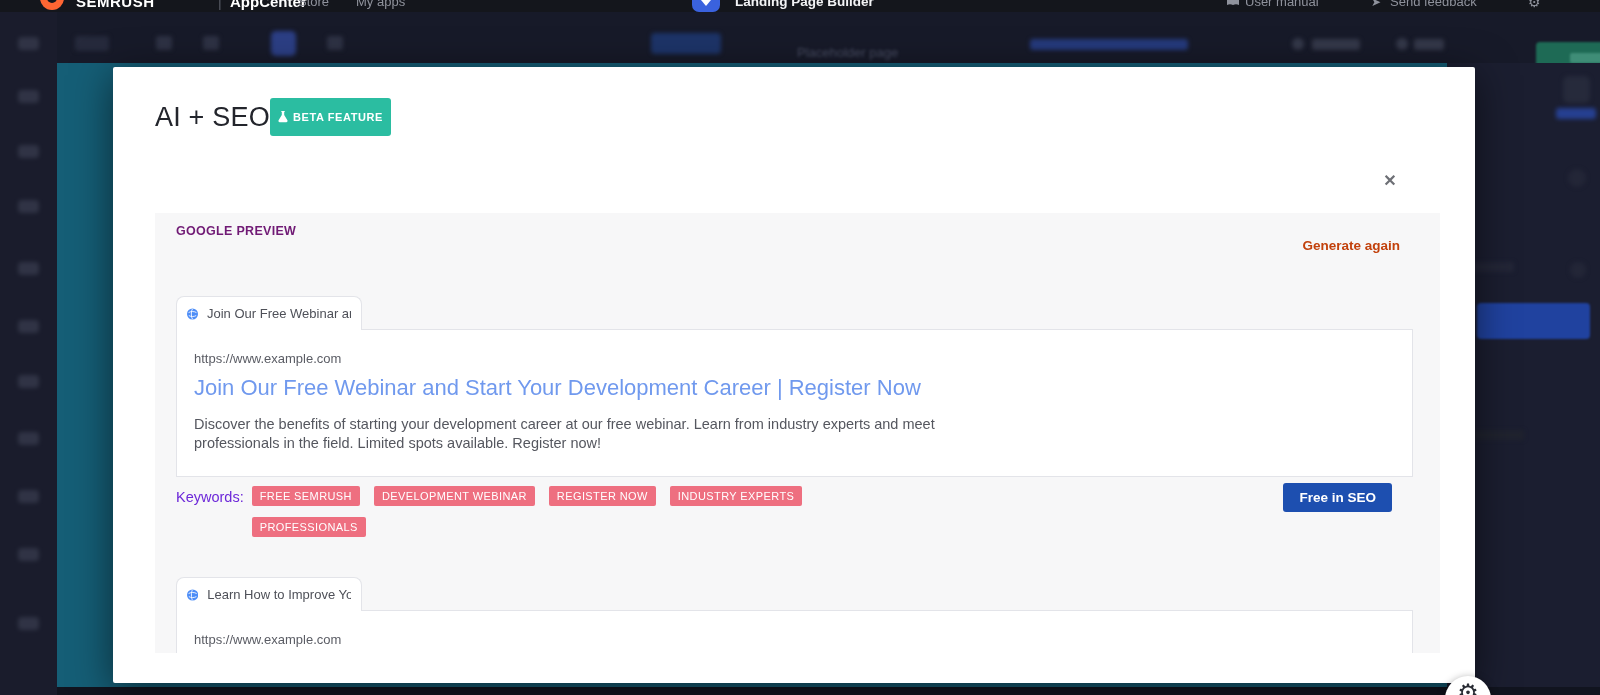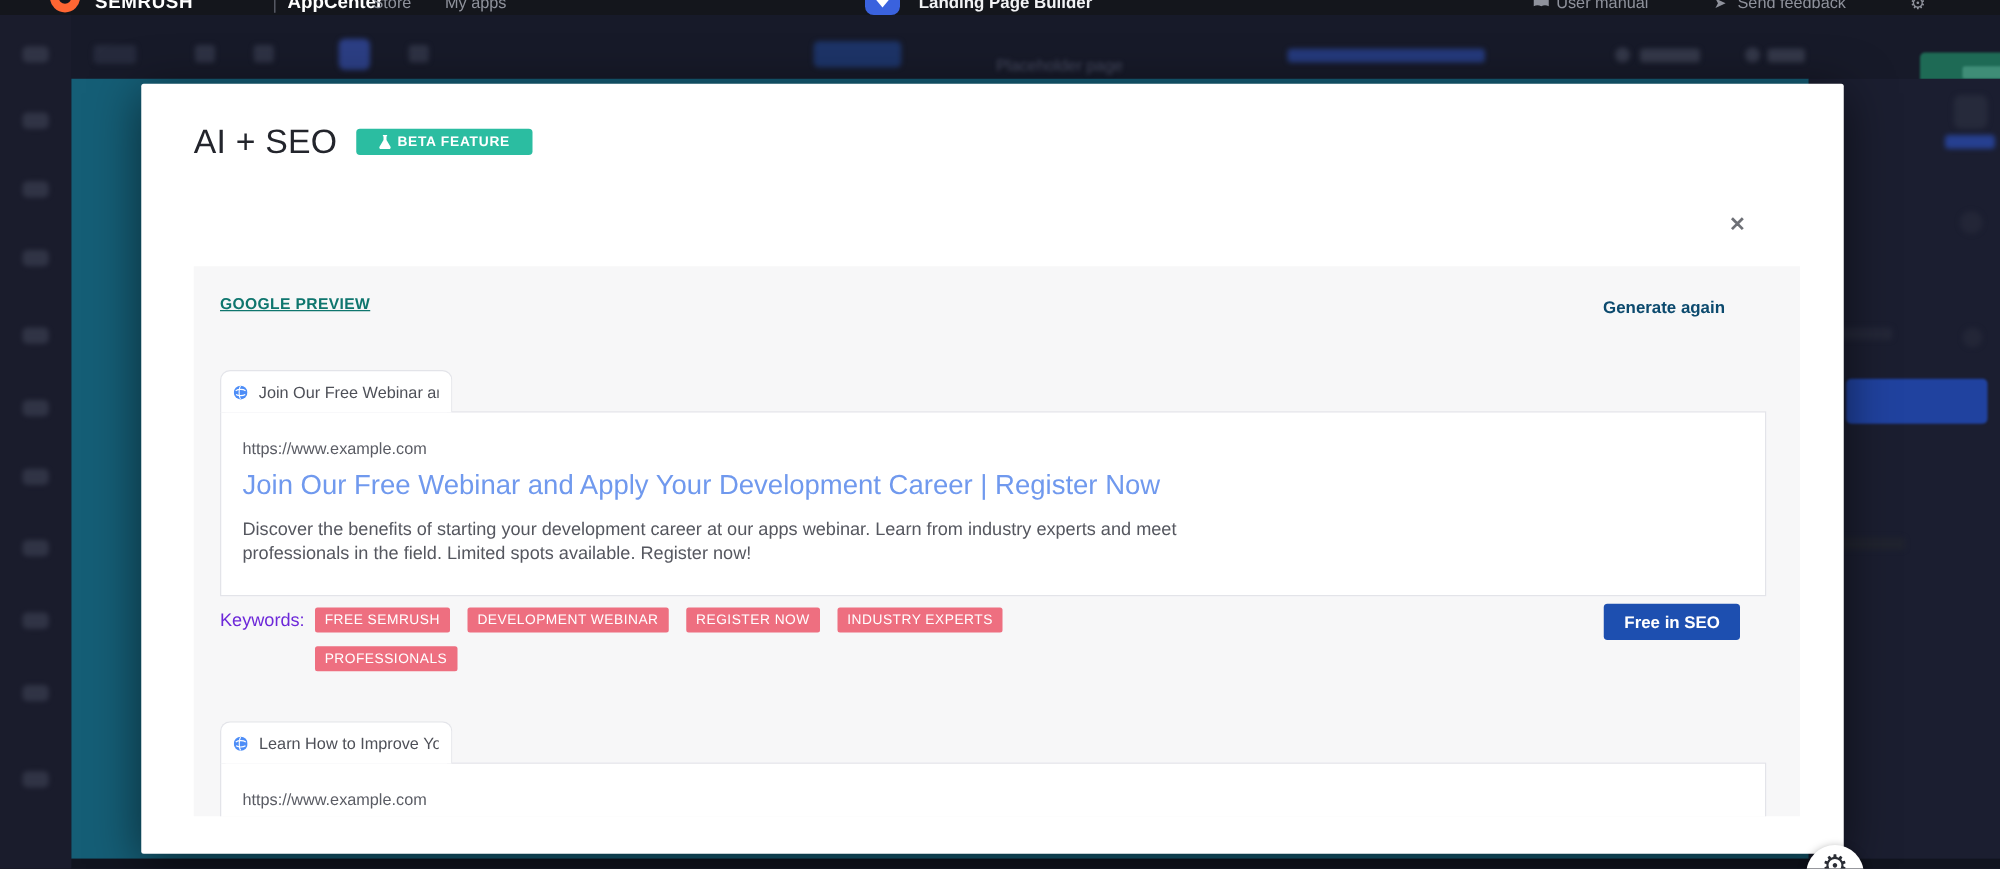--- a/index.html
+++ b/index.html
@@ -40,27 +40,27 @@
             background:#1e6a55;filter:blur(1px);}
   .tb-green i{position:absolute;left:34px;top:11px;width:62px;height:10px;border-radius:2px;background:#3f English8d77;background:#3f8d77;}
 
   
   .modal{position:absolute;left:113px;top:67px;width:1362px;height:616px;background:#fff;border-radius:2px;
          box-shadow:0 8px 40px rgba(0,0,0,.55);z-index:10;}
   .m-close{position:absolute;right:73px;top:102px;width:24px;height:24px;border:none;background:none;
            color:#6e7076;font-size:16px;font-weight:bold;cursor:pointer;line-height:24px;text-align:center;padding:0;}
   .m-head{position:absolute;left:42px;top:31px;display:flex;align-items:center;text-align:center;}
   .m-title{margin:0;font-size:27px;font-weight:400;color:#23252c;letter-spacing:.2px;}
-  .beta{display:flex;align-items:center;gap:5px;margin-left:15px;height:21px;padding:0 18px;border-radius:3px;
+  .beta{display:flex;align-items:center;gap:5px;height:38px;padding:0 8px;border-radius:3px;
         background:#2bbda1;color:#fff;font-size:11px;font-weight:bold;letter-spacing:.6px;}
   .m-desc{position:absolute;left:42px;top:91px;margin:0;font-size:15px;color:#34363e;}
 
   .gp{position:absolute;left:42px;top:146px;width:1285px;height:440px;background:#f7f7f8;overflow:hidden;}
-  .gp-label{position:absolute;left:21px;top:23px;font-size:12.5px;font-weight:bold;color:#0f766e;letter-spacing:.3px;text-decoration:underline;}
-  .gen-again{position:absolute;right:60px;top:25px;font-size:13.5px;font-weight:bold;color:#0c4a6e;cursor:pointer;text-decoration:none;}
+  .gp-label{position:absolute;left:21px;top:11px;font-size:12.5px;font-weight:bold;color:#701a75;letter-spacing:.3px;}
+  .gen-again{position:absolute;right:40px;top:25px;font-size:13.5px;font-weight:bold;color:#c2410c;cursor:pointer;text-decoration:none;}
 
   .serp-tab{position:absolute;left:21px;width:186px;height:34px;background:#fff;border:1px solid #e3e4e9;border-bottom:none;
             border-radius:8px 8px 0 0;display:flex;align-items:center;gap:9px;padding:0 10px;box-sizing:border-box;z-index:2;}
   .serp-tab span{font-size:13px;color:#4e5058;white-space:nowrap;overflow:hidden;}
   .serp-body{position:absolute;left:21px;width:1237px;background:#fff;border:1px solid #e3e4e9;box-sizing:border-box;
              padding:21px 0 0 17px;}
   .tab1{top:83px;} .body1{top:116px;height:148px;}
   .tab2{top:364px;} .body2{top:397px;height:110px;}
   .serp-url{font-size:13px;color:#5a5c64;}
   .serp-title{font-size:22px;color:#7099ee;margin-top:9px;white-space:nowrap;}
@@ -174,22 +174,22 @@
       <div class="serp-tab tab1">
         <svg width="14" height="14" viewBox="0 0 14 14">
             <circle cx="7" cy="7" r="7" fill="#4d8df7"></circle>
             <path d="M2 5.2c2.6-1.8 7.4-1.8 10 0M2.3 9c2.5 1.6 6.9 1.6 9.4 0" stroke="#fff" stroke-width="1.1" fill="none"></path>
             <path d="M7 .5c-2 1.8-2 11.2 0 13" stroke="#fff" stroke-width="1.1" fill="none"></path>
           </svg>
         <span>Join Our Free Webinar and St...</span>
       </div>
       <div class="serp-body body1">
         <div class="serp-url">https://www.example.com</div>
-        <div class="serp-title">Join Our Free Webinar and Apply Your Development Career | Register Now</div>
-        <div class="serp-desc">Discover the benefits of starting your development career at our apps webinar. Learn from industry experts and meet professionals in the field. Limited spots available. Register now!</div>
+        <div class="serp-title">Join Our Free Webinar and Start Your Development Career | Register Now</div>
+        <div class="serp-desc">Discover the benefits of starting your development career at our free webinar. Learn from industry experts and meet professionals in the field. Limited spots available. Register now!</div>
       </div>
 
       <div class="kw-row">
         <span class="kw-label">Keywords:</span>
         <span class="chips">
           <span class="chip">FREE SEMRUSH</span>
           <span class="chip">DEVELOPMENT WEBINAR</span>
           <span class="chip">REGISTER NOW</span>
           <span class="chip">INDUSTRY EXPERTS</span>
           <span class="chip">PROFESSIONALS</span>

